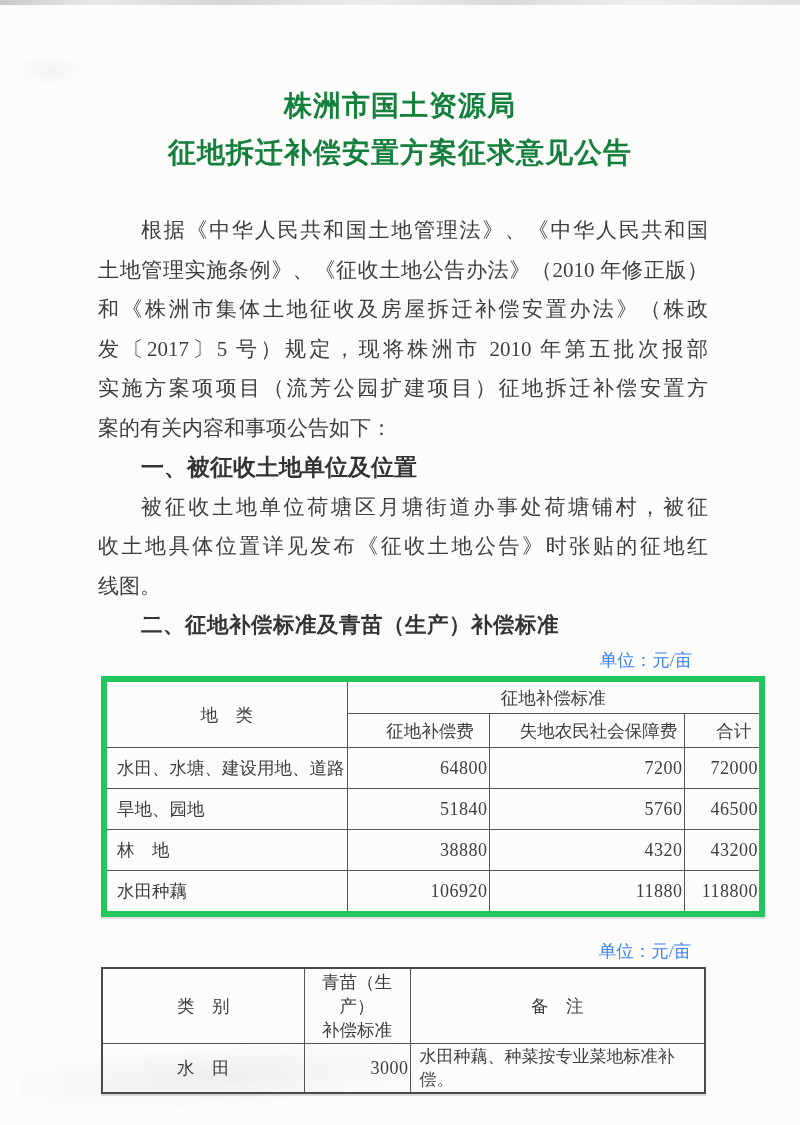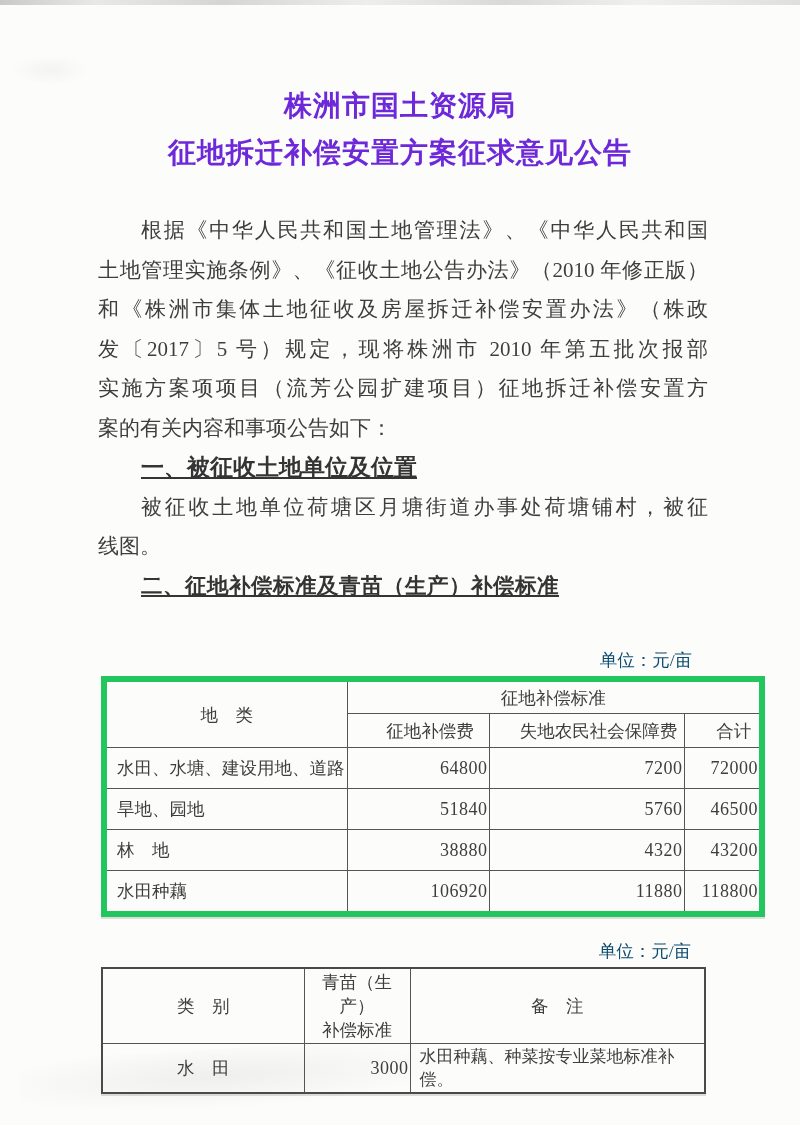--- a/index.html
+++ b/index.html
@@ -18,33 +18,33 @@
     position:absolute; left:20px; top:1048px; width:440px; height:60px;
     background:radial-gradient(ellipse at 45% 45%, rgba(170,170,170,.16), rgba(170,170,170,0) 70%);
     transform:rotate(-3deg);
   }
   .smudge2 {
     position:absolute; left:10px; top:55px; width:80px; height:30px;
     background:radial-gradient(ellipse at 50% 50%, rgba(190,190,190,.14), rgba(190,190,190,0) 70%);
   }
   
   .title { position:absolute; top:82px; left:0; width:100%; text-align:center;
-           font-size:28px; font-weight:bold; color:#6d28d9; letter-spacing:1px; }
+           font-size:28px; font-weight:bold; color:#15803d; letter-spacing:1px; }
   .title-line { line-height:47px; }
   
   .body-col { position:absolute; left:98px; top:211px; width:610px; font-size:21px; }
   .bline { line-height:39.5px; height:39.5px; text-align:justify; text-align-last:justify; }
   .bline.end { text-align-last:left; }
   .bline.indent { padding-left:43px; }
-  .heading { font-weight:bold; text-align-last:left; padding-left:43px; color:#343434;text-decoration:underline; }
+  .heading { font-weight:bold; text-align-last:left; padding-left:43px; color:#343434; }
   .h1 { font-size:23px; }
   .h2 { font-size:21.5px; letter-spacing:.5px; }
   
   .unit { position:absolute; left:102px; box-sizing:border-box; text-align:right;
-          font-size:17.5px; color:#0c4a6e; }
+          font-size:17.5px; color:#3b82f6; }
   .unit1 { top:648px; width:658px; padding-right:68px; }
   .unit2 { top:939px; width:603px; padding-right:14px; }
   
   table { position:absolute; border-collapse:collapse; table-layout:fixed;
           font-size:17.5px; color:#3e3e3e; background:transparent; }
   .t1 { left:101px; top:676px; width:658px; border:6px solid #22c55e; box-shadow:0 2px 0 rgba(160,160,160,.35); }
   .t2 { left:101px; top:967px; width:603px; border:2px solid #4a4a4a; box-shadow:0 2px 0 rgba(160,160,160,.35); }
   td { border:1px solid #555; vertical-align:middle; overflow:hidden; }
   .c { text-align:center; }
   .l { text-align:left; padding-left:10px; }
@@ -74,20 +74,21 @@
   <div class="body-col">
     <div class="bline indent">根据《中华人民共和国土地管理法》、《中华人民共和国</div>
     <div class="bline">土地管理实施条例》、《征收土地公告办法》（2010 年修正版）</div>
     <div class="bline">和《株洲市集体土地征收及房屋拆迁补偿安置办法》（株政</div>
     <div class="bline">发〔2017〕5 号）规定，现将株洲市 2010 年第五批次报部</div>
     <div class="bline">实施方案项项目（流芳公园扩建项目）征地拆迁补偿安置方</div>
     <div class="bline end">案的有关内容和事项公告如下：</div>
 
     <div class="bline heading h1">一、被征收土地单位及位置</div>
     <div class="bline indent">被征收土地单位荷塘区月塘街道办事处荷塘铺村，被征</div>
+    <div class="bline">收土地具体位置详见发布《征收土地公告》时张贴的征地红</div>
     <div class="bline end">线图。</div>
 
     <div class="bline heading h2">二、征地补偿标准及青苗（生产）补偿标准</div>
   </div>
 
   <div class="unit unit1">单位：元/亩</div>
 
   <table class="t1">
     <colgroup>
       <col style="width:243px">

